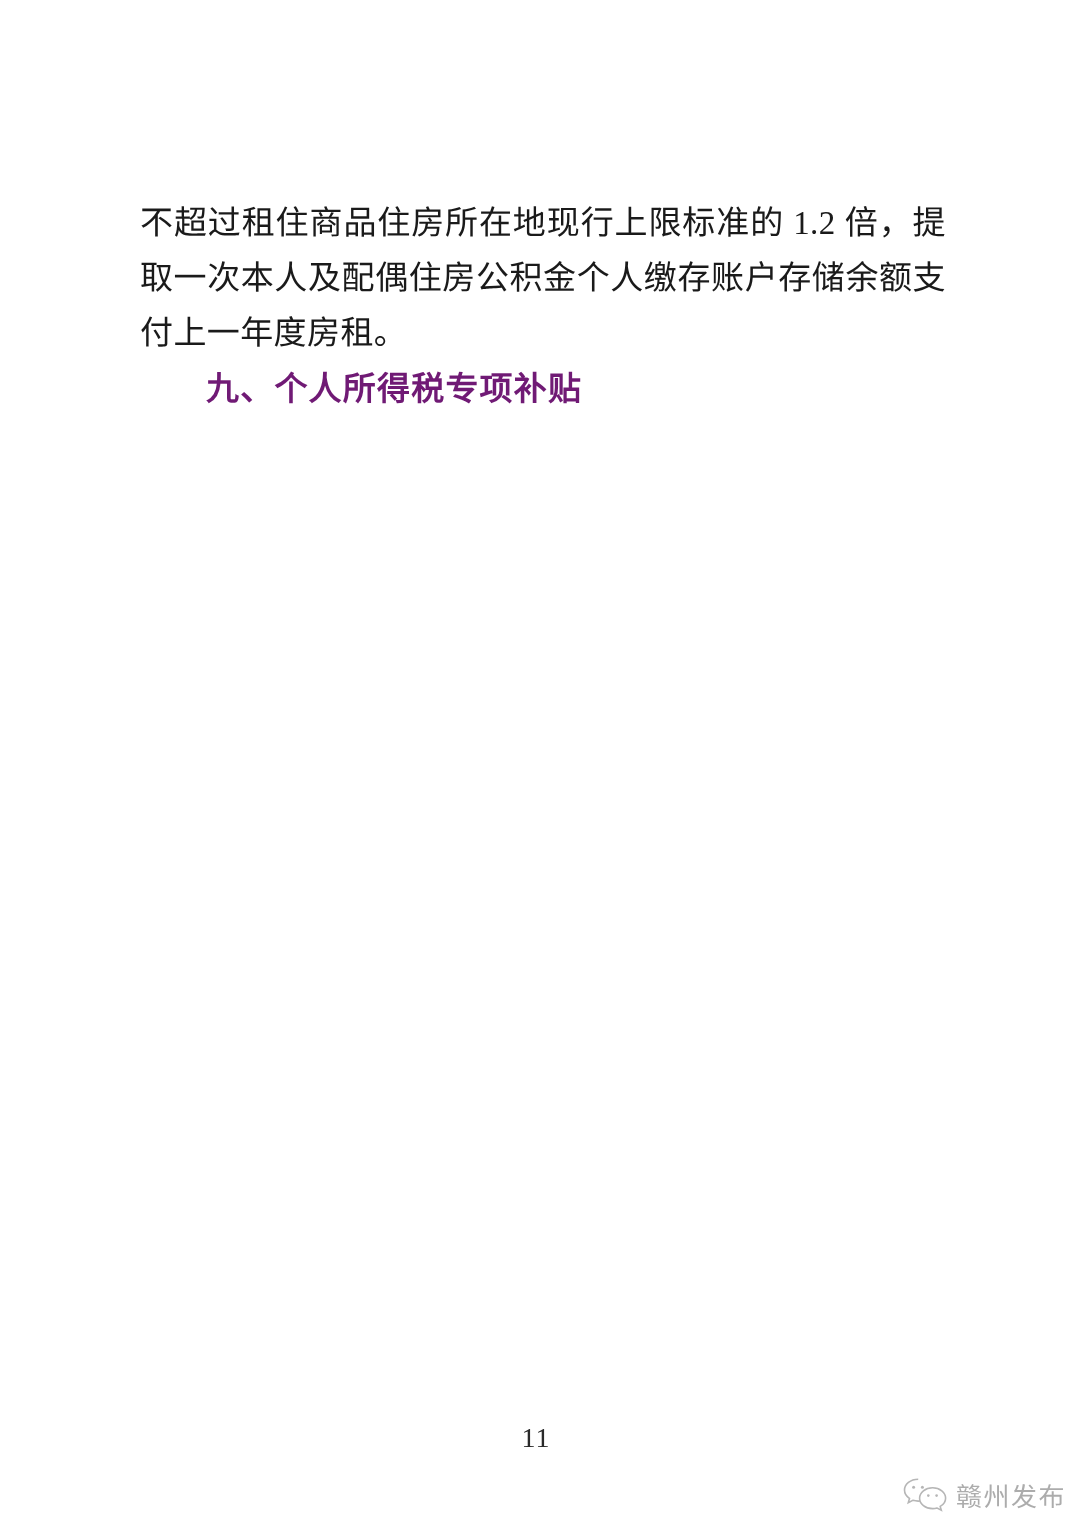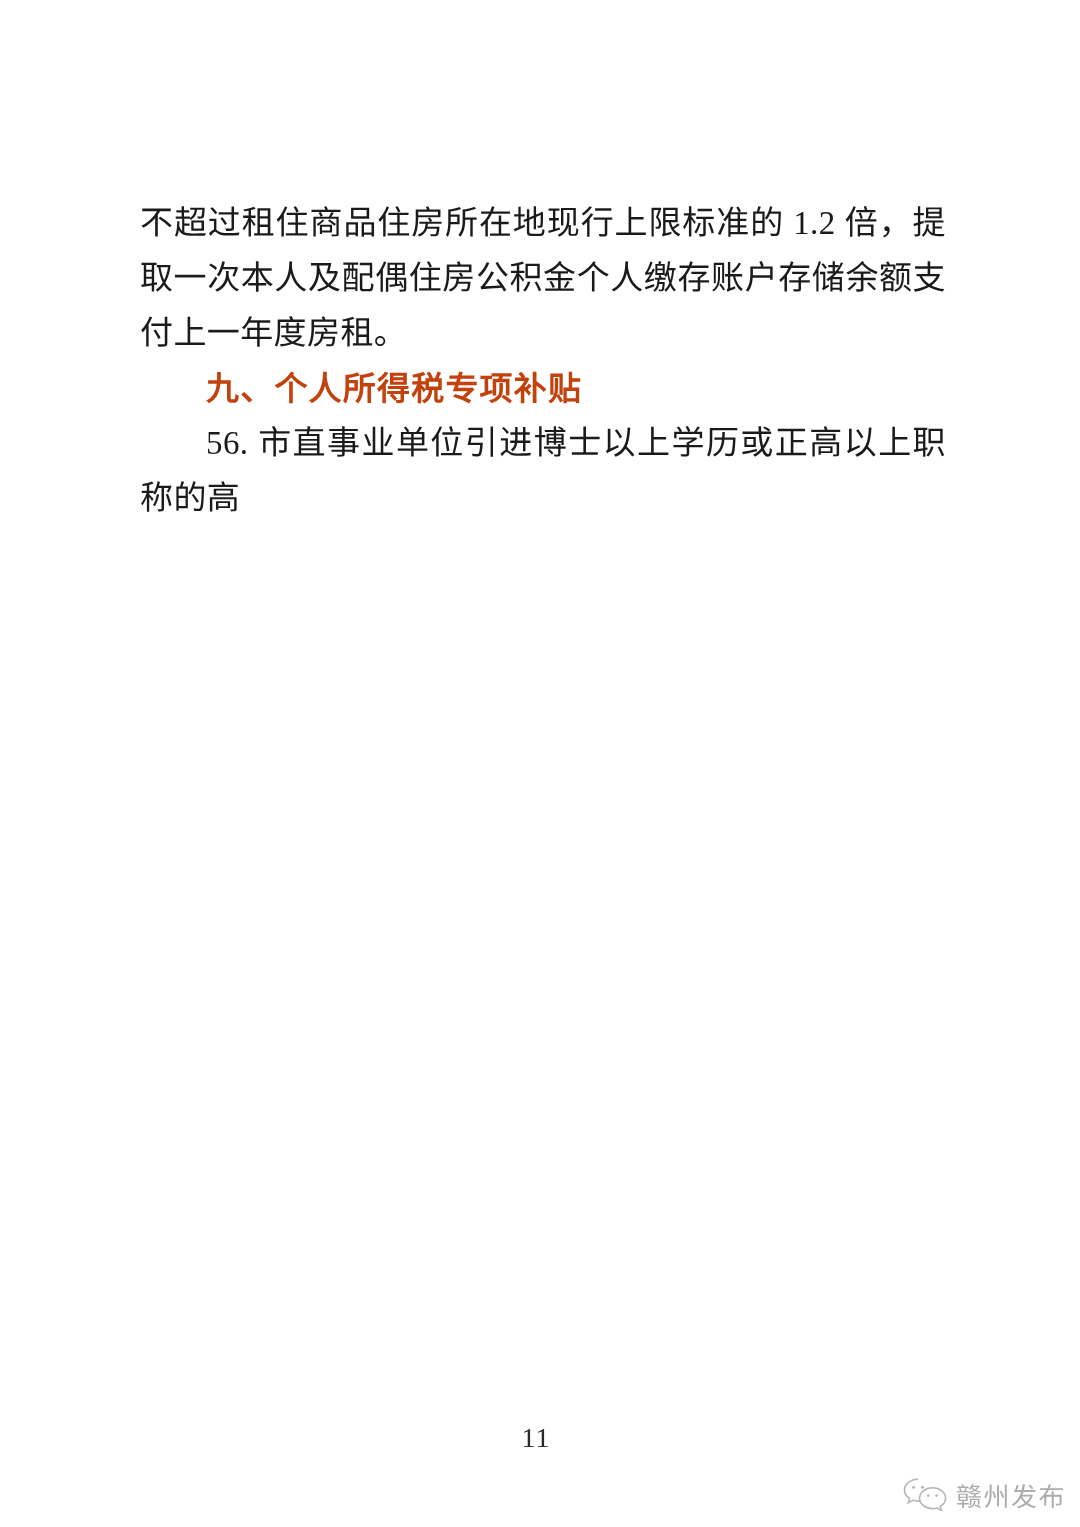--- a/index.html
+++ b/index.html
@@ -42,21 +42,21 @@
 
   .para.indent {
     text-indent: 66px;
   }
 
   .heading {
     font-family: "Liberation Sans", "DejaVu Sans", sans-serif;
     font-size: 33px;
     line-height: 55px;
     font-weight: bold;
-    color: #c2410c;
+    color: #701a75;
     margin: 0;
     text-indent: 66px;
     letter-spacing: 1.2px;
   }
 
   
   .page-number {
     position: absolute;
     left: 0;
     right: 8px;
@@ -101,21 +101,20 @@
 
   <div class="content">
 
     <p class="para">不超过租住商品住房所在地现行上限标准的 1.2 倍，提取一次本人及配偶住房公积金个人缴存账户存储余额支付上一年度房租。</p>
 
     <h2 class="heading">九、个人所得税专项补贴</h2>
 
 
 
 
-    <p class="para indent">56. 市直事业单位引进博士以上学历或正高以上职称的高</p>
   </div>
 
   <div class="page-number">11</div>
 
   <div class="watermark">
     <svg class="wechat-logo" viewBox="0 0 46 38">
       <g fill="none" stroke="#9a9a9a" stroke-width="1.6">
 
         <path d="M16.2 4.2 C8.4 4.2 2.5 9.1 2.5 15.1 c0 3.4 1.9 6.4 5 8.4 l-1.2 4.1 4.5 -2.3 c1.7 .5 3.5 .8 5.4 .8 .6 0 1.2 0 1.8 -.1"></path>
 

